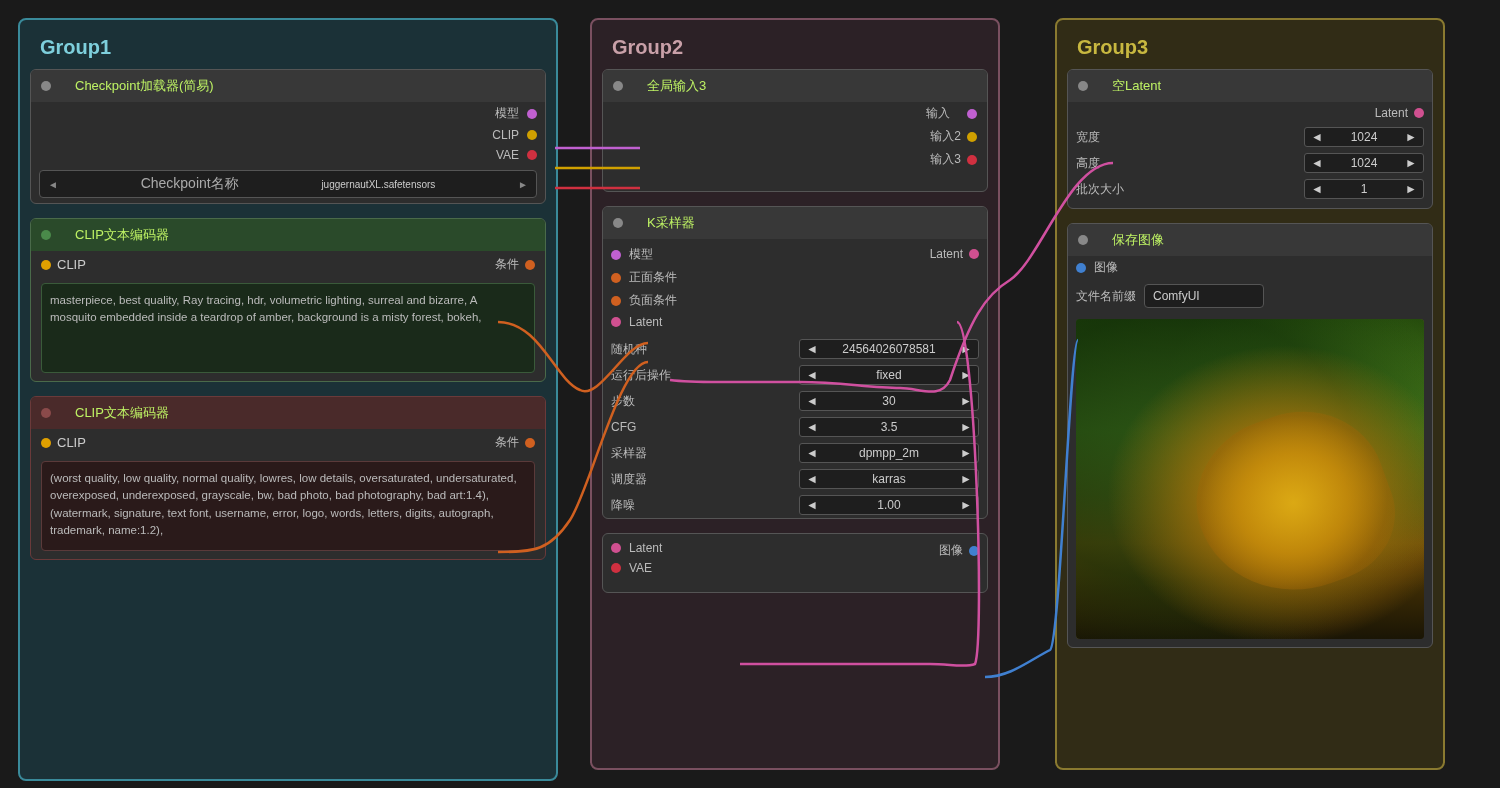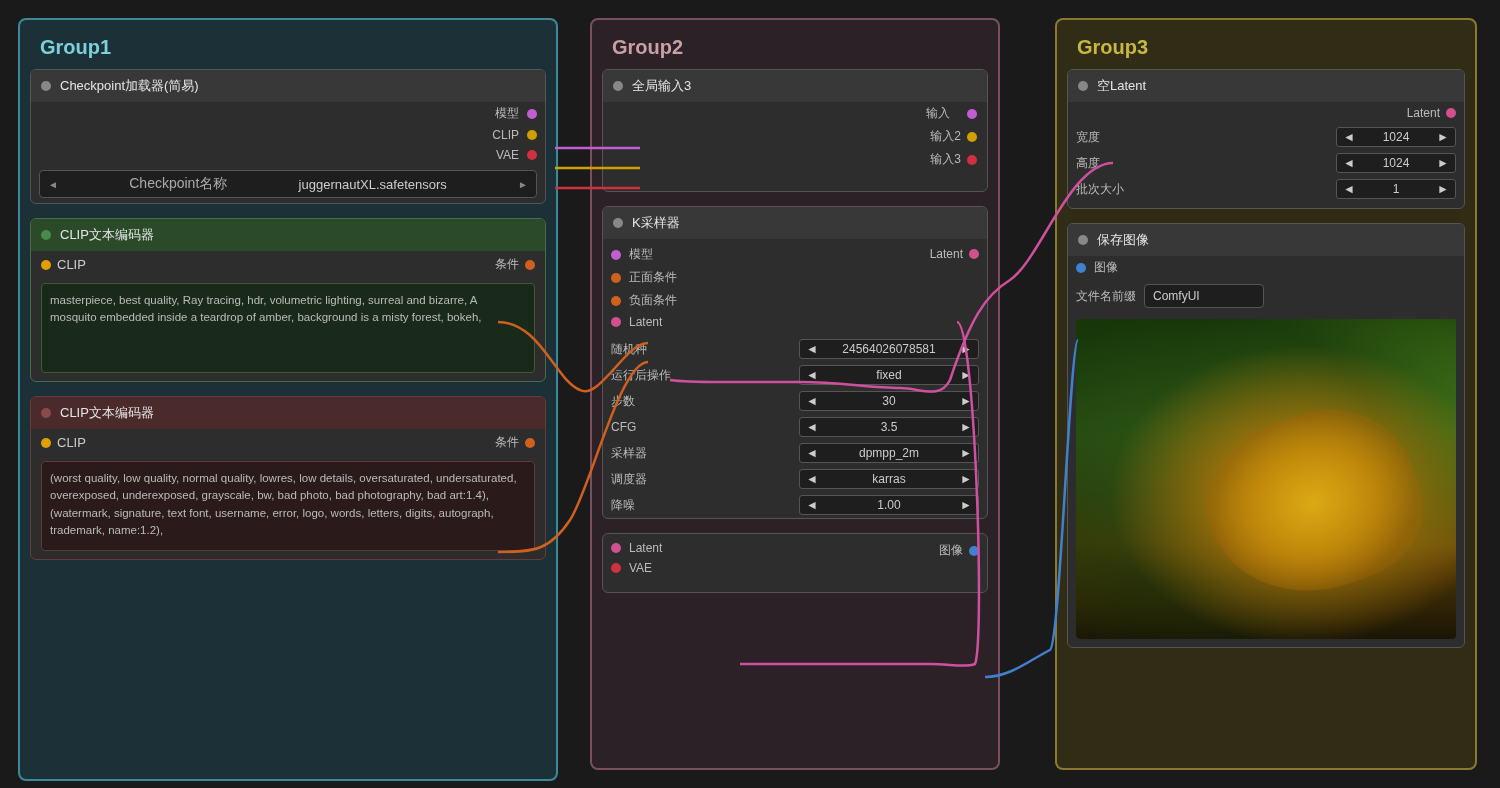--- a/index.html
+++ b/index.html
@@ -46,43 +46,43 @@
       height: 752px;
       background: rgba(60, 40, 50, 0.55);
       border: 2px solid #7a5060;
     }
     .group2 .group-title { color: #c9a0a8; }
 
     
     .group3 {
       left: 1055px;
       top: 18px;
-      width: 422px;
+      width: 390px;
       height: 752px;
       background: rgba(70, 60, 20, 0.55);
       border: 2px solid #8a7a30;
     }
     .group3 .group-title { color: #c8b840; }
 
     
     .node {
       background: #2d2d2d;
       border-radius: 6px;
       margin-bottom: 14px;
       overflow: hidden;
     }
 
     .node-header {
       background: #3a3a3a;
       padding: 7px 10px;
       display: flex;
       align-items: center;
-      gap: 9px;
+      gap: 24px;
       font-size: 13px;
-      color: #e5e5e5;
+      color: #bef264;
     }
 
     .node-header .dot {
       width: 10px;
       height: 10px;
       border-radius: 50%;
       background: #888;
       flex-shrink: 0;
     }
 
@@ -304,21 +304,21 @@
       <div class="conn-dot dot-yellow"></div>
     </div>
     <div class="conn-row">
       <span class="label">VAE</span>
       <div class="conn-dot dot-red"></div>
     </div>
     <div class="input-row">
       <div class="input-field">
         <span class="small-arrow">◄</span>
         <span style="font-size:14px;color:#aaa;">Checkpoint名称</span>
-        <span style="font-size:13px;">juggernautXL.safetensors</span>
+        <span style="font-size:10px;">juggernautXL.safetensors</span>
         <span class="small-arrow">►</span>
       </div>
     </div>
   </div>
 
   <div class="node node-clip-pos">
     <div class="node-header">
       <div class="dot" style="background:#4a8a4a;"></div>
       <span>CLIP文本编码器</span>
     </div>

